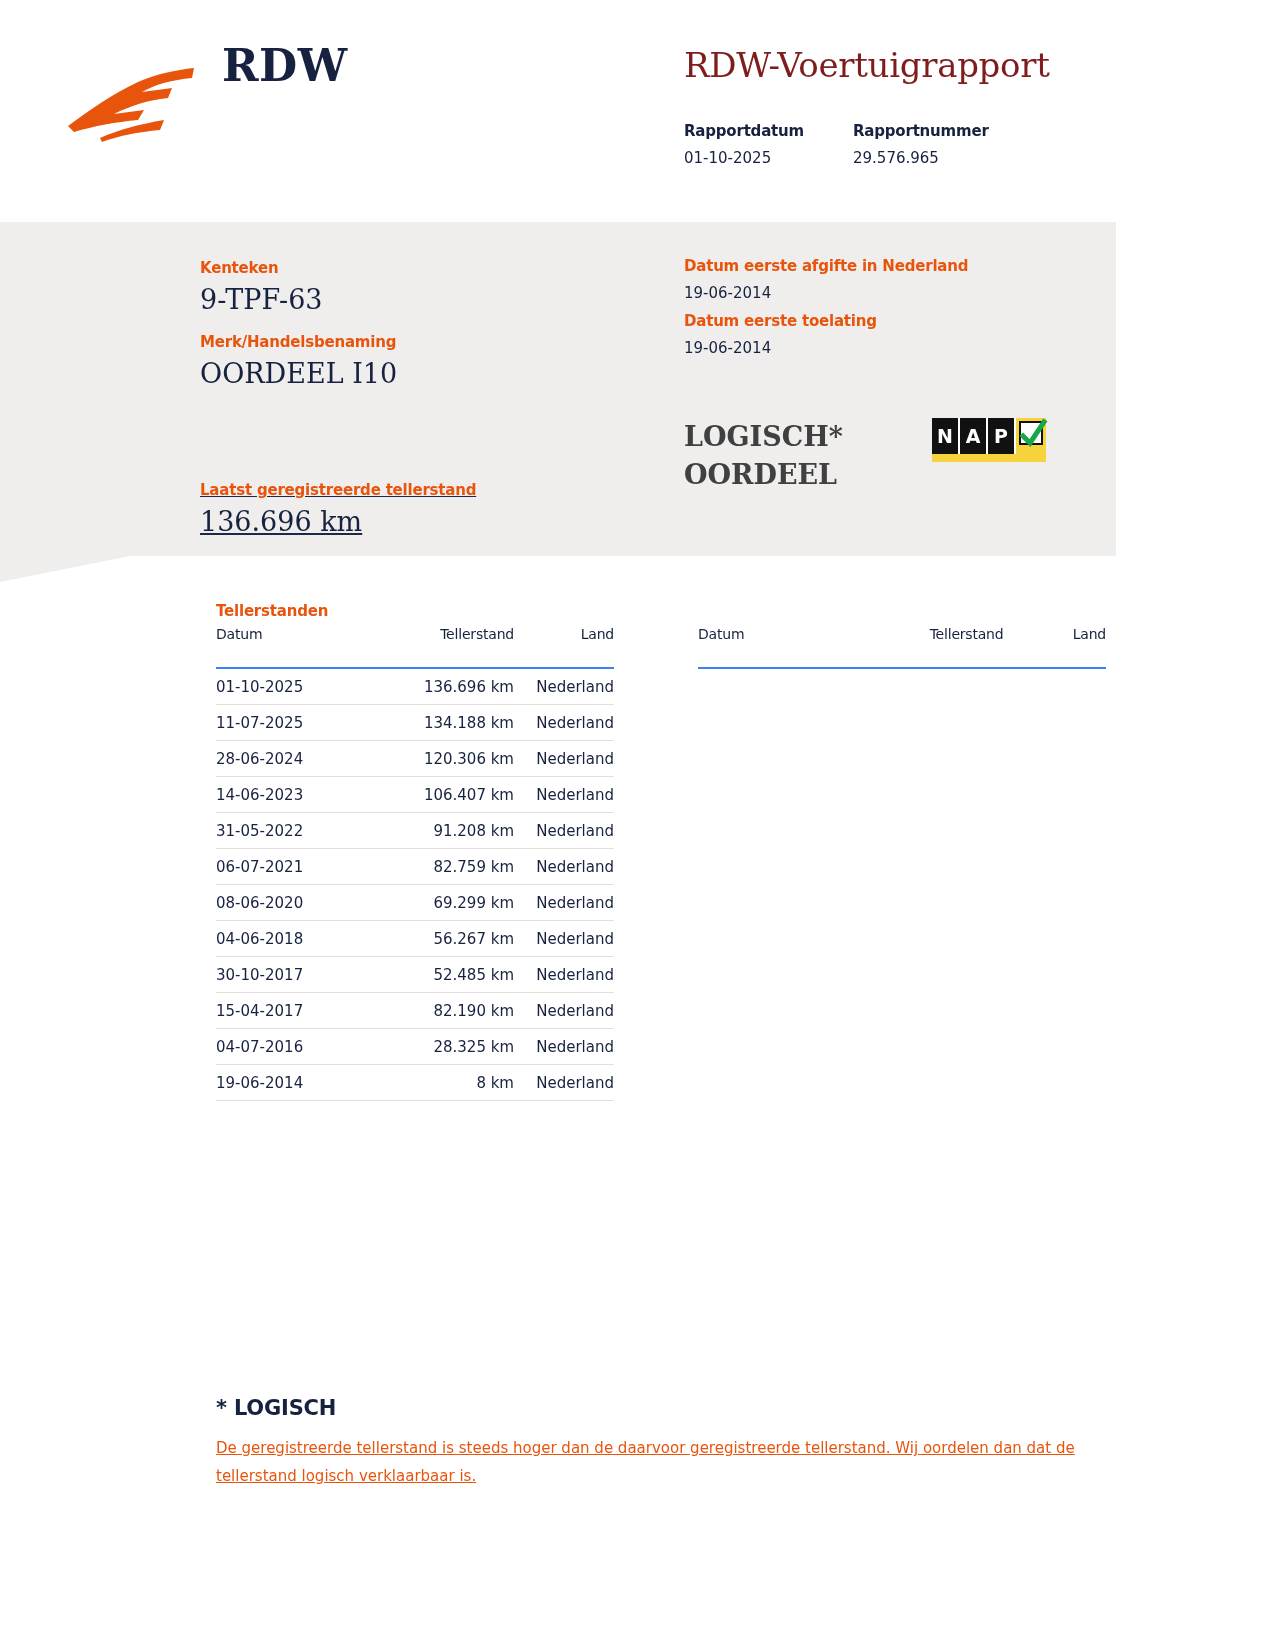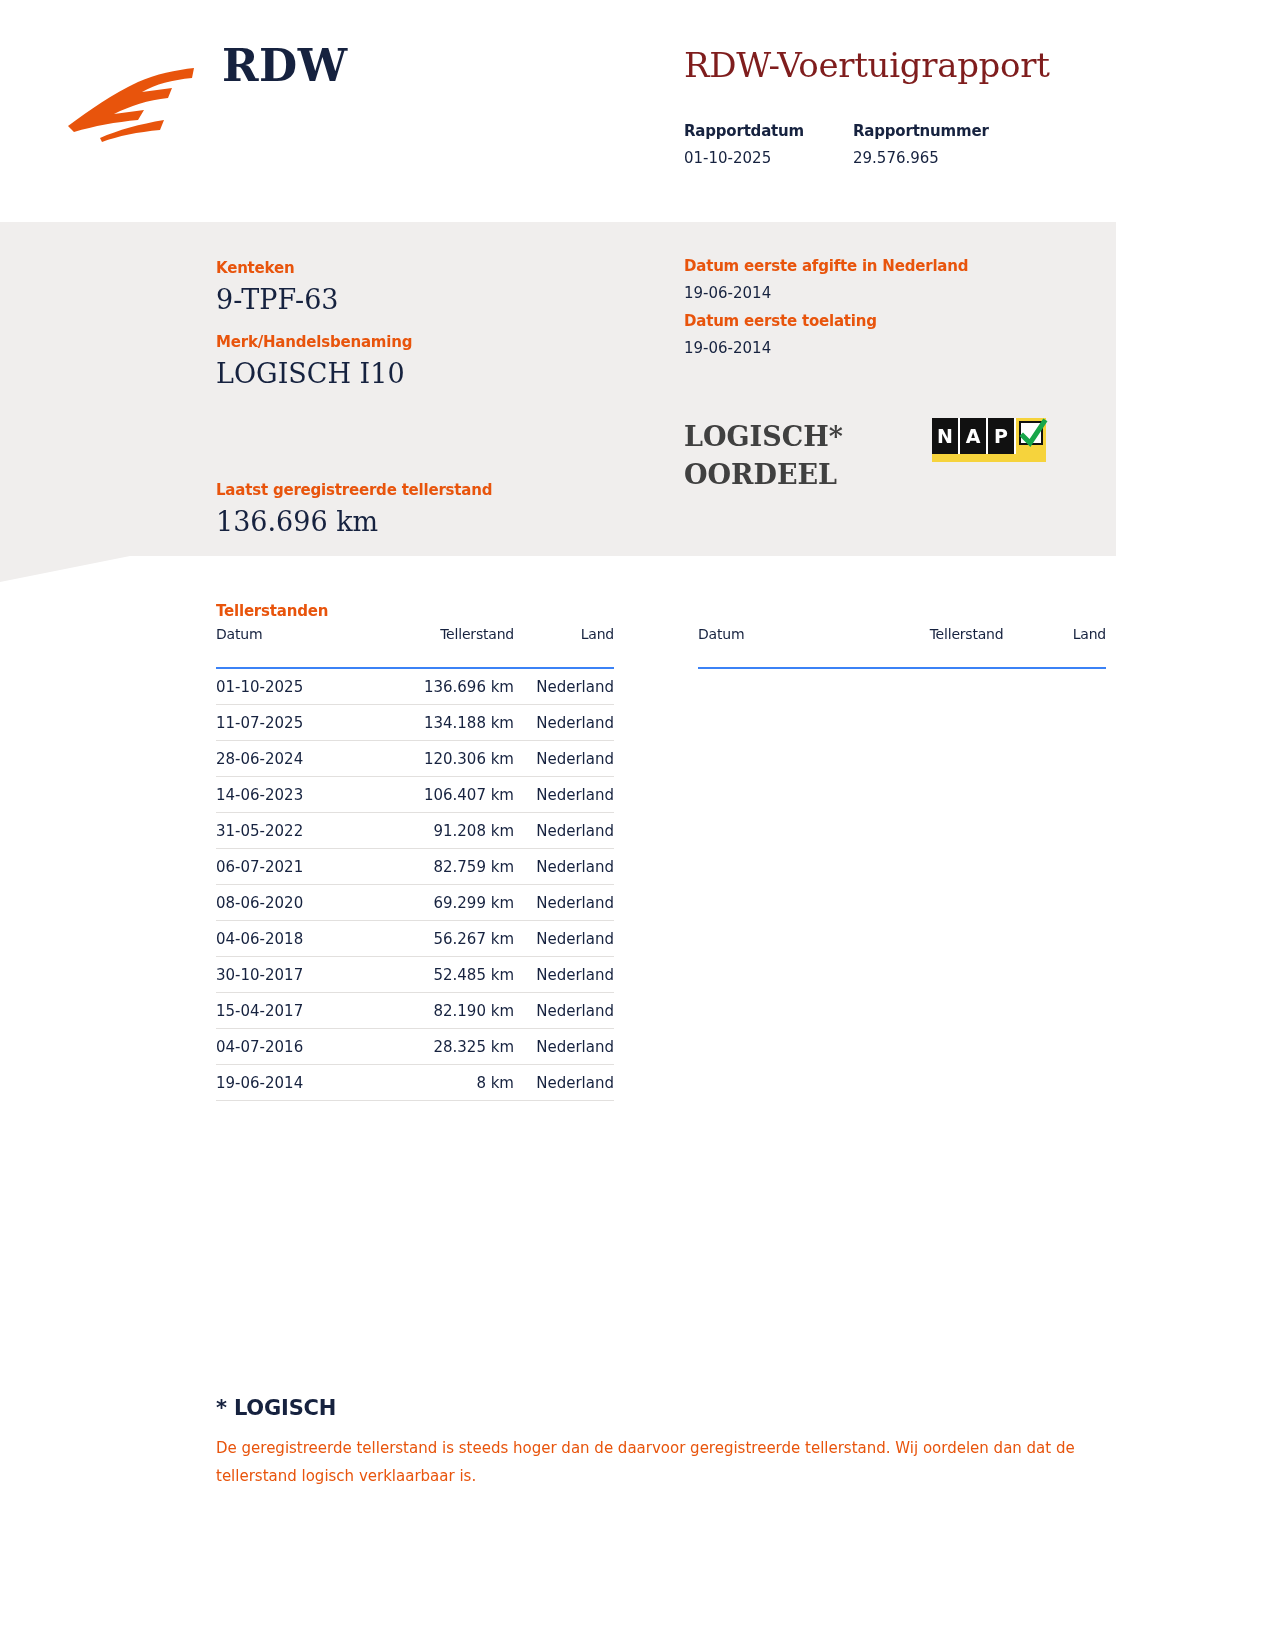--- a/index.html
+++ b/index.html
@@ -97,23 +97,23 @@
     font-size: 15px;
     font-weight: 700;
     letter-spacing: -0.2px;
   }
   .field-value {
     font-family: "DejaVu Serif", serif;
     font-size: 27px;
     color: #16223f;
     margin-top: 7px;
   }
-  .panel-left { position: absolute; left: 216px; top: 37px; }
+  .panel-left { position: absolute; left: 200px; top: 37px; }
   .panel-left .blk2 { margin-top: 18px; }
-  .panel-left .blk3 { position: absolute; top: 222px; left: 0; white-space: nowrap; }
+  .panel-left .blk3 { position: absolute; top: 222px; left: 0; white-space: nowrap; text-decoration: underline; }
 
   .panel-right { position: absolute; left: 684px; top: 35px; }
   .panel-right .small-label {
     color: #e8540c;
     font-size: 15px;
     font-weight: 700;
     letter-spacing: -0.2px;
   }
   .panel-right .small-value {
     font-size: 15px;
@@ -229,20 +229,21 @@
     font-weight: 700;
     font-size: 21px;
     color: #16223f;
     letter-spacing: -0.2px;
   }
   .footnote-body {
     margin-top: 14px;
     color: #e8540c;
     font-size: 15px;
     line-height: 28px;
+    text-decoration: underline;
   }
 </style>
 </head>
 <body>
 
 <div class="header">
   <div class="logo-mark">
     <svg width="150" height="90" viewBox="0 0 150 90">
       <path d="M8 74 C 30 58, 52 42, 78 30 C 96 22, 116 18, 134 16 L 132 26 C 112 28, 96 32, 82 40 L 112 36 L 108 46 C 88 48, 70 54, 54 62 L 84 58 L 78 68 C 56 70, 34 74, 14 80 Z" fill="#e8540c"></path>
       <path d="M40 86 C 58 78, 80 72, 104 68 L 100 78 C 78 80, 58 84, 42 90 Z" fill="#e8540c"></path>
@@ -267,21 +268,21 @@
   <div class="panel"></div>
   <div class="panel-notch"></div>
 
   <div class="panel-left">
     <div>
       <div class="field-label">Kenteken</div>
       <div class="field-value">9-TPF-63</div>
     </div>
     <div class="blk2">
       <div class="field-label">Merk/Handelsbenaming</div>
-      <div class="field-value">LOGISCH I10</div>
+      <div class="field-value">OORDEEL I10</div>
     </div>
     <div class="blk3">
       <div class="field-label">Laatst geregistreerde tellerstand</div>
       <div class="field-value">136.696 km</div>
     </div>
   </div>
 
   <div class="panel-right">
     <div>
       <div class="small-label">Datum eerste afgifte in Nederland</div>

